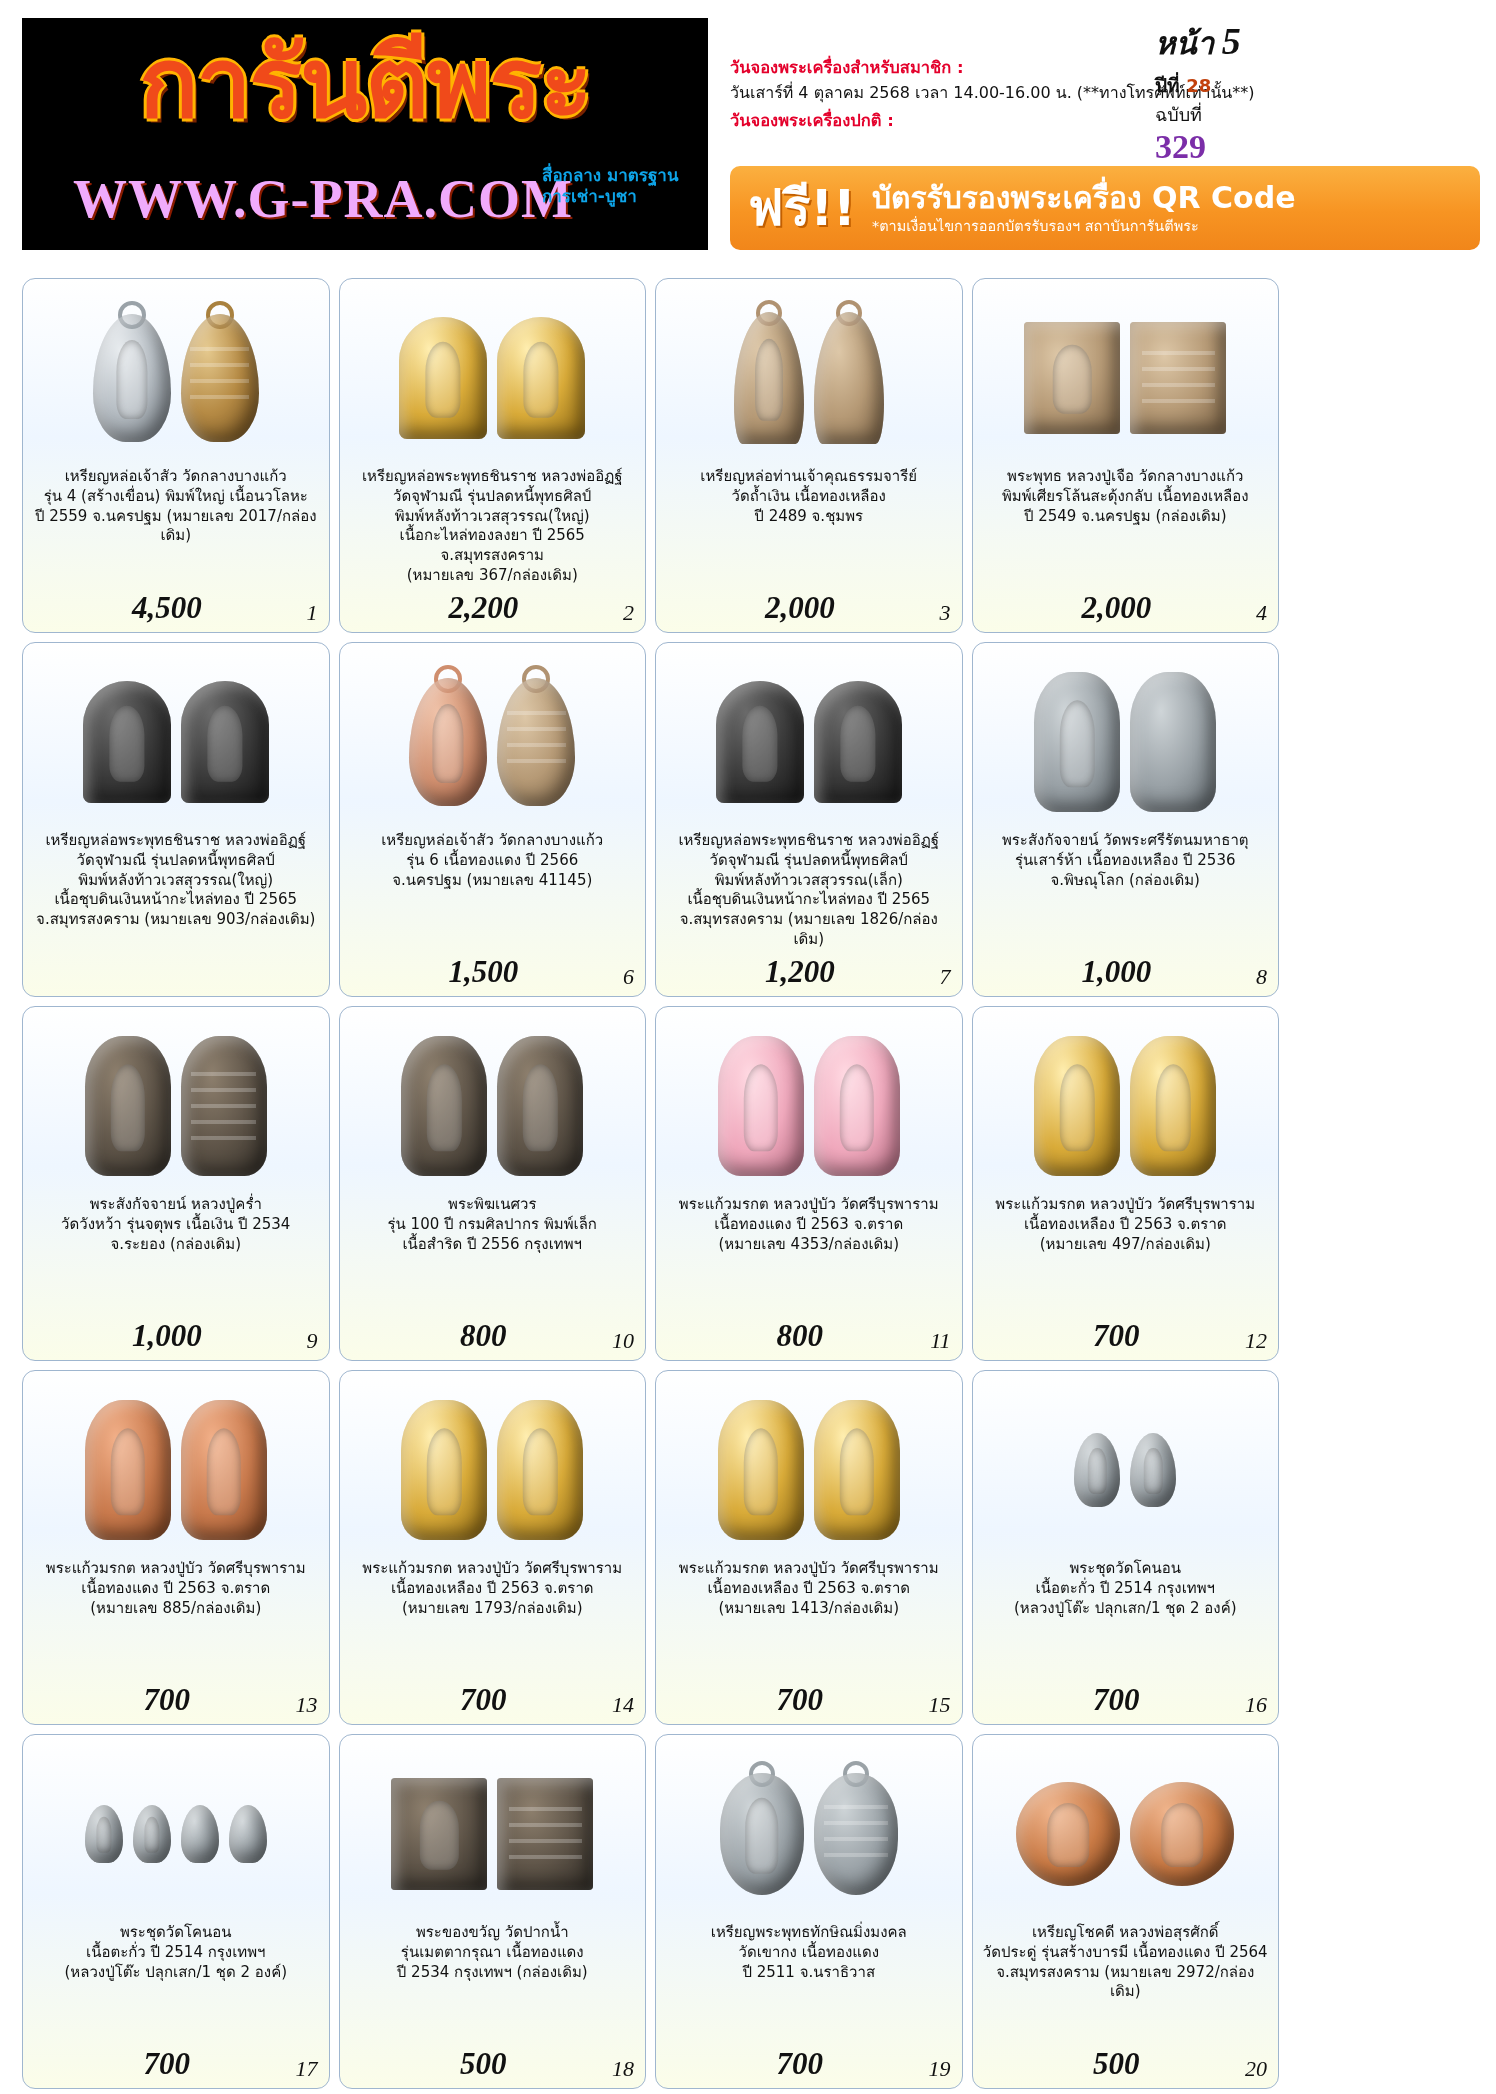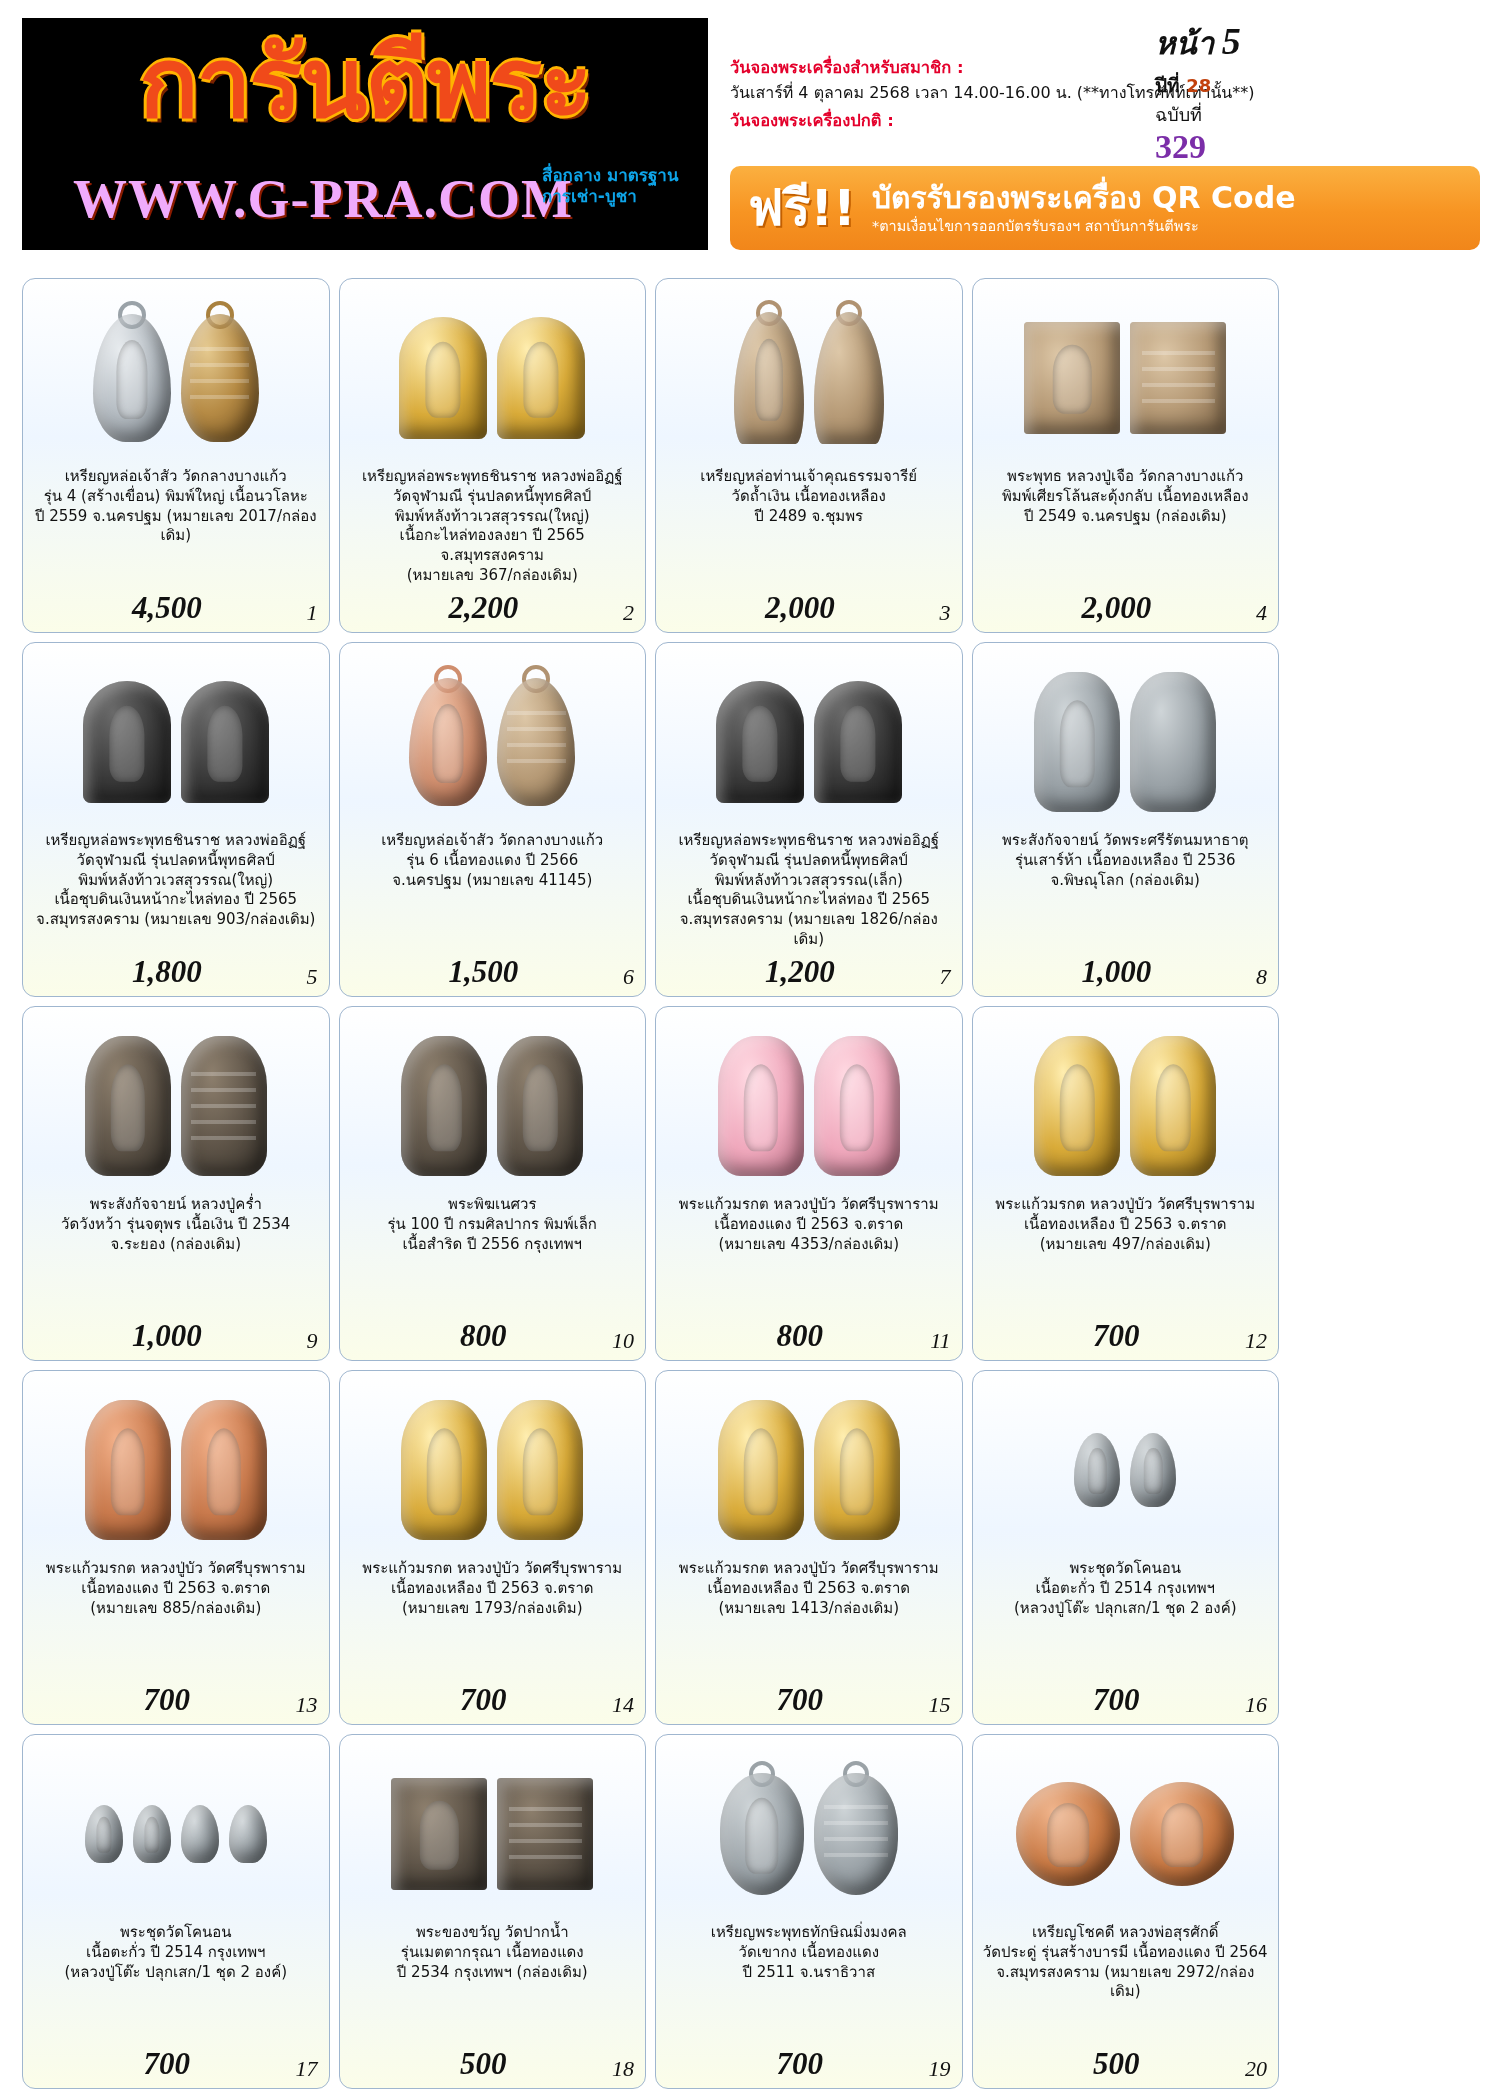--- a/index.html
+++ b/index.html
@@ -451,24 +451,20 @@
             <div class="glow"></div>
           </div>
         </div>
         <div class="card-text">
           <span class="l">เหรียญหล่อพระพุทธชินราช หลวงพ่ออิฏฐ์</span>
           <span class="l">วัดจุฬามณี รุ่นปลดหนี้พุทธศิลป์</span>
           <span class="l">พิมพ์หลังท้าวเวสสุวรรณ(ใหญ่)</span>
           <span class="l">เนื้อชุบดินเงินหน้ากะไหล่ทอง ปี 2565</span>
           <span class="l">จ.สมุทรสงคราม (หมายเลข 903/กล่องเดิม)</span>
         </div>
-        <div class="card-foot">
-          <div class="price">1,800</div>
-          <div class="idx">5</div>
-        </div>
       </div>
       <div class="card">
         <div class="card-img">
           <div class="amu sh-bell m-rose">
             <div class="inner-buddha"></div>
             <div class="glow"></div>
           </div>
           <div class="amu sh-bell m-clay">
             <div class="inner-script"></div>
             <div class="glow"></div>

